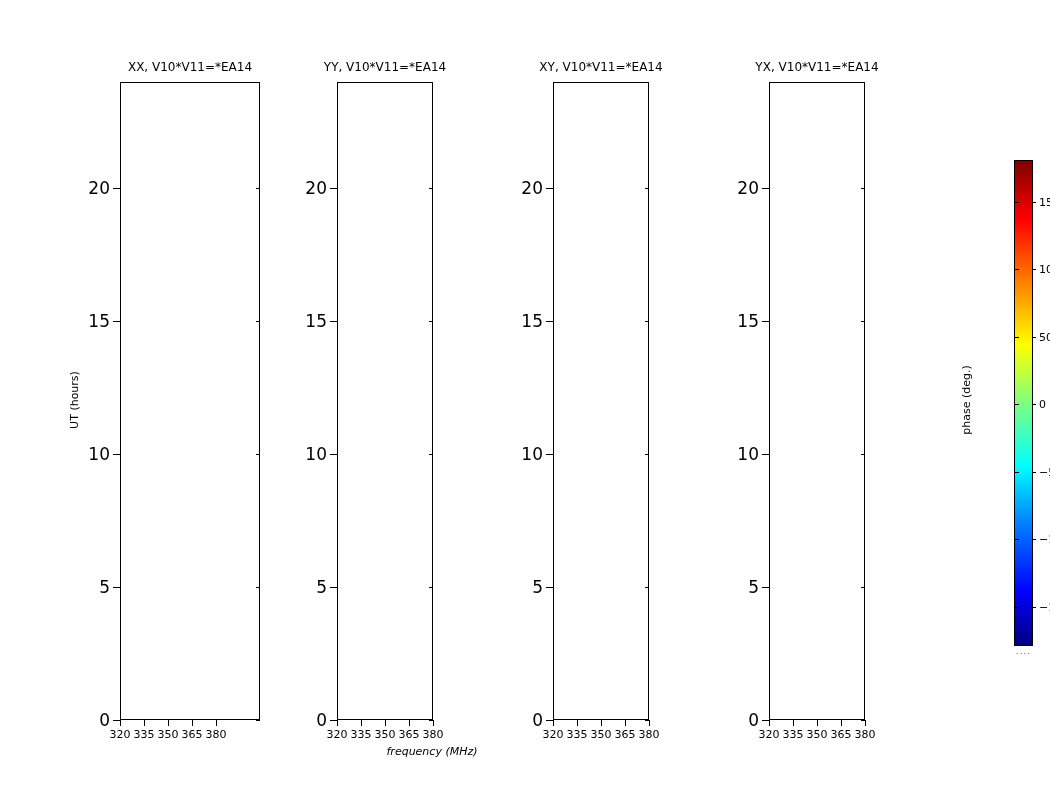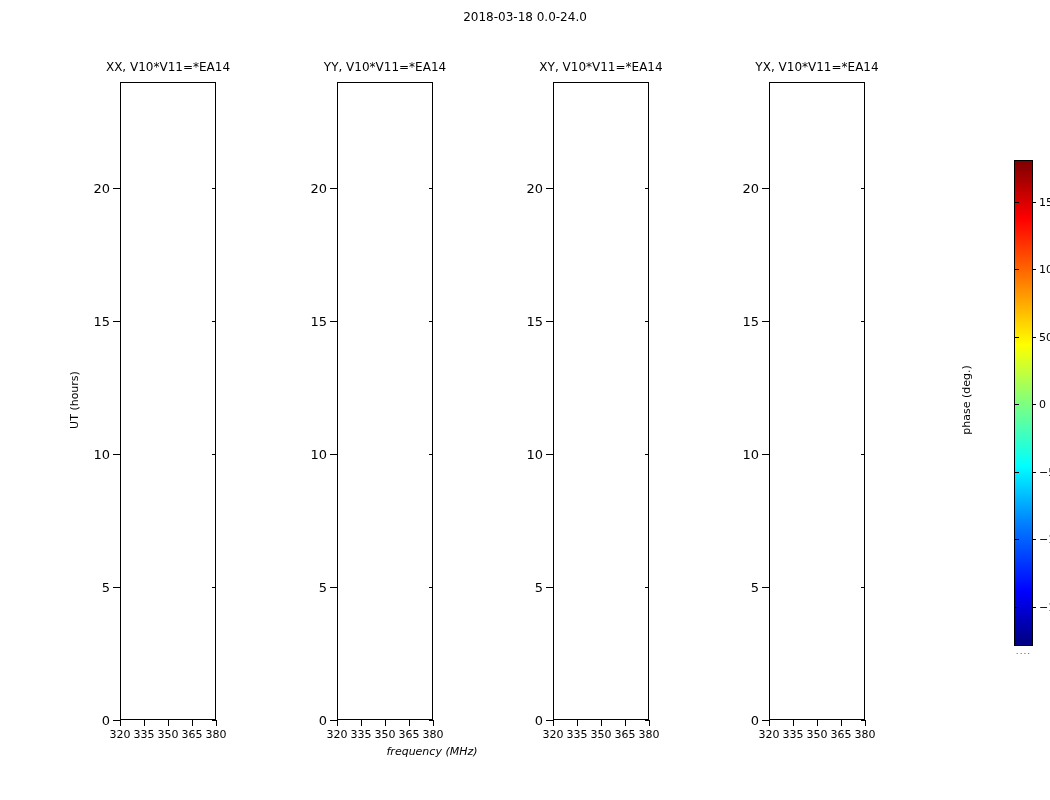--- a/index.html
+++ b/index.html
@@ -66,21 +66,21 @@
     right: 0px;
     width: 4px;
     height: 1px;
     background: #000000;
   }
   .ylabel-txt {
     position: absolute;
     right: 100%;
     margin-right: 10px;
     transform: translateY(-50%);
-    font-size: 13px;
+    font-size: 17px;
     white-space: nowrap;
   }
   
   .xtick {
     position: absolute;
     bottom: -6px;
     width: 1px;
     height: 6px;
     background: #000000;
   }
@@ -154,23 +154,22 @@
     font-size: 9px;
     color: #555555;
     letter-spacing: 1px;
   }
 </style>
 </head>
 <body>
 
 <div id="figure">
 
-  <div class="suptitle">2018-03-18 0.0-24.0</div>
-
-  <div class="panel" id="panel-0" style="left:120px;">
+
+  <div class="panel" id="panel-0" style="left:120px;padding-left:44px;">
     <div class="ptitle">XX, V10*V11=*EA14</div>
     <div class="plotbox"></div>
   <div class="ytick" style="top: 638px;"></div>
       <div class="ytick-in" style="top: 638px;"></div>
       <div class="ylabel-txt" style="top: 638px;">0</div>
       <div class="ytick" style="top: 505.083px;"></div>
       <div class="ytick-in" style="top: 505.083px;"></div>
       <div class="ylabel-txt" style="top: 505.083px;">5</div>
       <div class="ytick" style="top: 372.167px;"></div>
       <div class="ytick-in" style="top: 372.167px;"></div>

